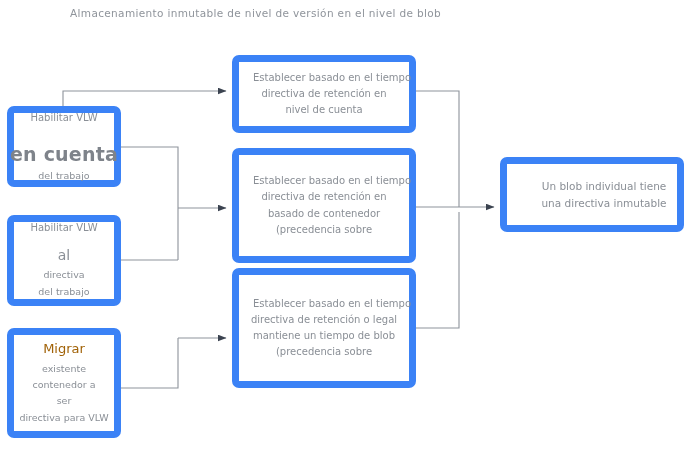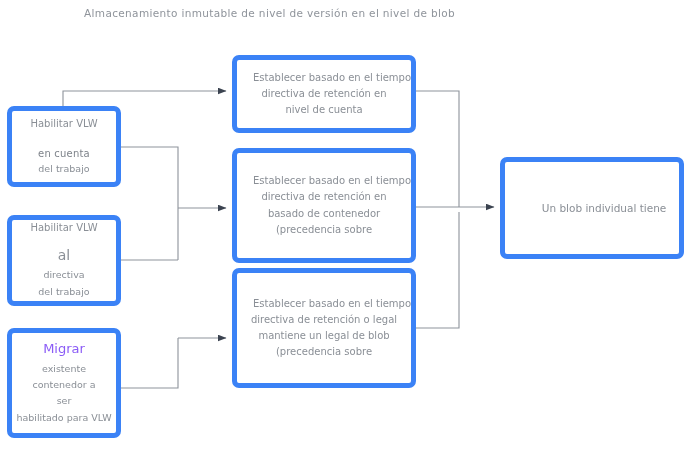--- a/index.html
+++ b/index.html
@@ -22,53 +22,53 @@
     height: 452px;
   }
   .svg-layer {
     position: absolute;
     left: 0; top: 0;
     width: 694px;
     height: 452px;
   }
   .diagram-title {
     position: absolute;
-    left: 84px;
+    left: 70px;
     top: 7px;
     font-size: 10.5px;
     color: #8f949b;
     letter-spacing: 0.35px;
     white-space: nowrap;
   }
   .node {
     position: absolute;
     box-sizing: border-box;
-    border: 5px solid #3b82f6;
+    border: 7px solid #3b82f6;
     border-radius: 7px;
     background: #ffffff;
     display: flex;
     flex-direction: column;
     align-items: center;
     justify-content: center;
     text-align: center;
     color: #8a8f96;
     line-height: 1.42;
   }
   .node .ln {
     display: block;
     white-space: nowrap;
   }
   
   #node-enable-account {
     left: 7px; top: 106px; width: 114px; height: 81px;
     font-size: 10px;
   }
   #node-enable-account .big {
-    font-size: 10px;
-    font-weight: normal;
+    font-size: 19px;
+    font-weight: bold;
     color: #7e838a;
     margin: 16px 0 1px;
     letter-spacing: 0.2px;
   }
   #node-enable-account .sm { font-size: 9.5px; }
 
   #node-enable-container {
     left: 7px; top: 215px; width: 114px; height: 91px;
     font-size: 10px;
   }
@@ -78,21 +78,21 @@
     margin: 10px 0 2px;
   }
   #node-enable-container .sm { font-size: 9.5px; line-height: 1.7; }
 
   #node-migrate {
     left: 7px; top: 328px; width: 114px; height: 110px;
     font-size: 9.5px;
   }
   #node-migrate .big {
     font-size: 13px;
-    color: #8b5cf6;
+    color: #a16207;
     margin-bottom: 2px;
   }
   #node-migrate .sm { font-size: 9.5px; line-height: 1.72; }
 
   
   .mid {
     left: 232px;
     width: 184px;
     font-size: 10px;
   }
@@ -100,21 +100,21 @@
   #node-container-policy { top: 148px; height: 115px; }
   #node-blob-policy { top: 268px; height: 120px; }
   .mid .ln { line-height: 1.62; }
   .mid .overflow-line {
     position: relative;
     left: 8px;
   }
 
   
   #node-immutable-blob {
-    left: 500px; top: 157px; width: 184px; height: 102px;
+    left: 500px; top: 157px; width: 184px; height: 75px;
     font-size: 10.5px;
     padding-left: 24px;
   }
   #node-immutable-blob .ln { line-height: 1.62; }
 </style>
 </head>
 <body>
 
 <div id="canvas">
 
@@ -159,40 +159,41 @@
     <span class="ln big">al</span>
     <span class="ln sm">directiva</span>
     <span class="ln sm">del trabajo</span>
   </div>
 
   <div class="node" id="node-migrate">
     <span class="ln big">Migrar</span>
     <span class="ln sm">existente</span>
     <span class="ln sm">contenedor a</span>
     <span class="ln sm">ser</span>
-    <span class="ln sm">habilitado para VLW</span>
+    <span class="ln sm">directiva para VLW</span>
   </div>
 
   <div class="node mid" id="node-account-policy">
     <span class="ln overflow-line">Establecer basado en el tiempo</span>
     <span class="ln">directiva de retención en</span>
     <span class="ln">nivel de cuenta</span>
   </div>
 
   <div class="node mid" id="node-container-policy">
     <span class="ln overflow-line">Establecer basado en el tiempo</span>
     <span class="ln">directiva de retención en</span>
     <span class="ln">basado de contenedor</span>
     <span class="ln">(precedencia sobre</span>
   </div>
 
   <div class="node mid" id="node-blob-policy">
     <span class="ln overflow-line">Establecer basado en el tiempo</span>
     <span class="ln">directiva de retención o legal</span>
-    <span class="ln">mantiene un legal de blob</span>
+    <span class="ln">mantiene un tiempo de blob</span>
     <span class="ln">(precedencia sobre</span>
   </div>
 
   <div class="node" id="node-immutable-blob">
     <span class="ln">Un blob individual tiene</span>
+    <span class="ln">una directiva inmutable</span>
   </div>
 
 </div>
 
 </body></html>

